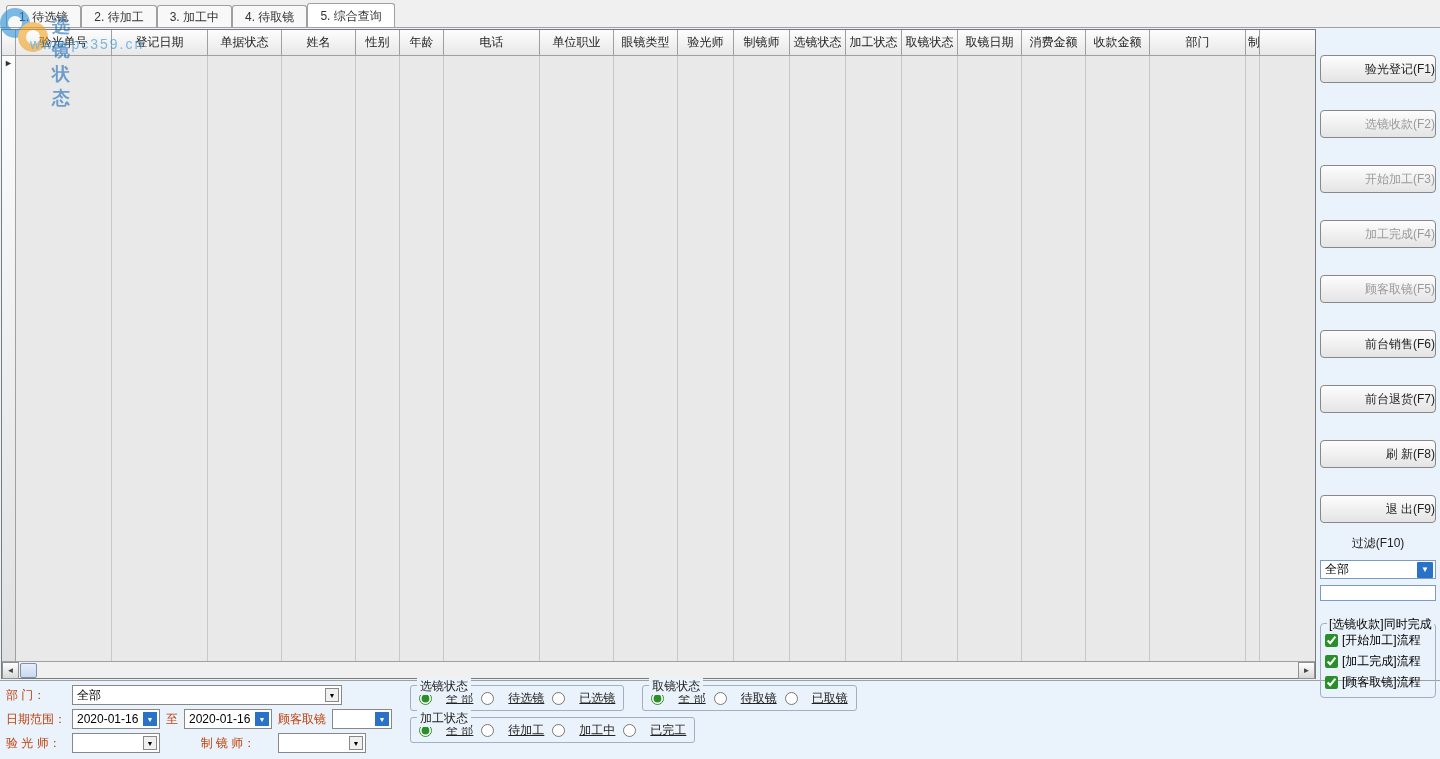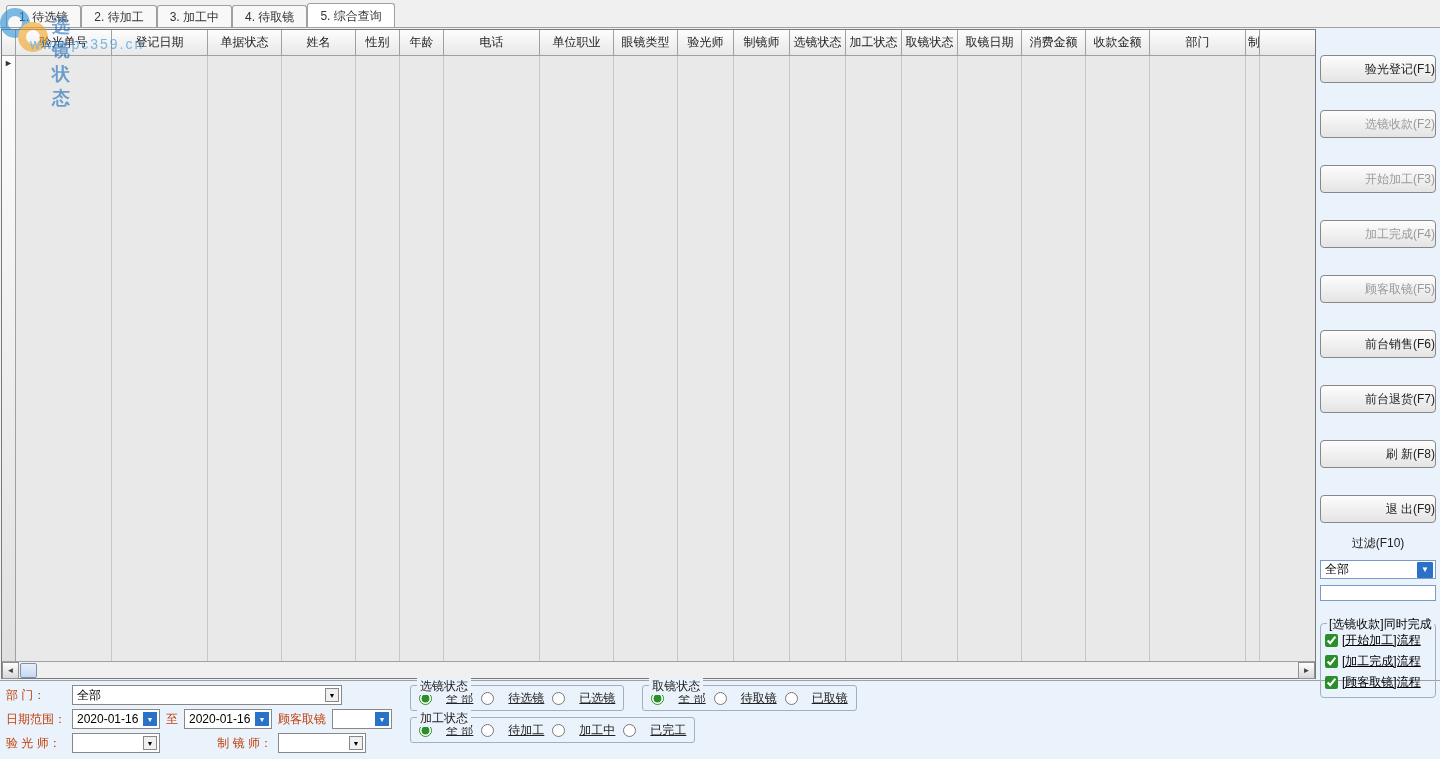--- a/index.html
+++ b/index.html
@@ -48,21 +48,21 @@
 
 .rpanel { width: 124px; padding: 6px 4px; display: flex; flex-direction: column; gap: 6px; }
 .rbtn { height: 28px; background: linear-gradient(#fdfdfd,#e4e4e4); border: 1px solid #888; border-radius: 4px; text-align: right; line-height: 26px; color: #222; cursor: pointer; font-size: 12px; margin-top: 21px; }
 .rbtn.disabled { color: #9a9a9a; cursor: default; }
 .flt-label { text-align: center; padding: 6px 0 2px 0; color: #222; }
 .flt-combo { height: 22px; background: #fff; border: 1px solid #7a9ac8; display: flex; align-items: center; padding: 0 2px 0 4px; }
 .flt-combo .dd { width: 16px; height: 16px; background: #2a72c8; display: flex; align-items: center; justify-content: center; color: #fff; font-size: 8px; margin-left: auto; border-radius: 1px; }
 .flt-input { height: 22px; background: #fff; border: 1px solid #7a9ac8; padding: 0 4px; }
 .rgroup { border: 1px solid #a0b0c0; border-radius: 4px; padding: 6px 4px 4px 4px; margin-top: 16px; position: relative; }
 .rgroup .gtitle { position: absolute; top: -8px; left: 6px; background: #eaf2fb; padding: 0 2px; font-size: 12px; }
-.chk { display: flex; align-items: center; gap: 4px; padding: 2px 0; text-decoration: underline; }
+.chk { display: flex; align-items: center; gap: 4px; padding: 2px 0; }
 .chk input { accent-color: #2a8f2a; }
 
 
 .bottom { border-top: 1px solid #a0a0a0; padding: 4px 6px 6px 6px; display: flex; gap: 18px; }
 .bcol1 { display: grid; grid-template-columns: auto auto auto auto auto auto; gap: 4px 6px; align-items: center; }
 .blabel { color: #c2410c; white-space: nowrap; }
 .combo { height: 20px; background: #fff; border: 1px solid #888; display: inline-flex; align-items: center; padding: 0 2px 0 4px; min-width: 60px; }
 .combo .dd { width: 14px; height: 14px; background: #f0f0f0; border: 1px solid #888; margin-left: auto; display: flex; align-items: center; justify-content: center; font-size: 7px; }
 .combo.blue .dd { background: #2a72c8; color: #fff; border-color: #2a72c8; }
 .fieldset { border: 1px solid #a0b0c0; border-radius: 3px; padding: 4px 8px 3px 8px; position: relative; }
@@ -211,21 +211,21 @@
       <div class="combo blue" style="width:18px">
         <span class="dd">▼</span>
       </div>
 
       <span class="blabel">验 光 师：</span>
       <div class="combo" style="width:88px">
           <span></span>
           <span class="dd">▼</span>
         </div>
       <span></span>
-      <span class="blabel" style="text-align:right">制 镜 师：</span>
+      <span class="blabel" style="text-align:center">制 镜 师：</span>
       <div class="combo" style="width:88px;grid-column:span 2">
           <span></span>
           <span class="dd">▼</span>
         </div>
     </div>
 
     <div style="display:flex;flex-direction:column;gap:6px">
       <div style="display:flex;gap:18px">
         <div class="fieldset">
           <div class="legend">选镜状态</div>

